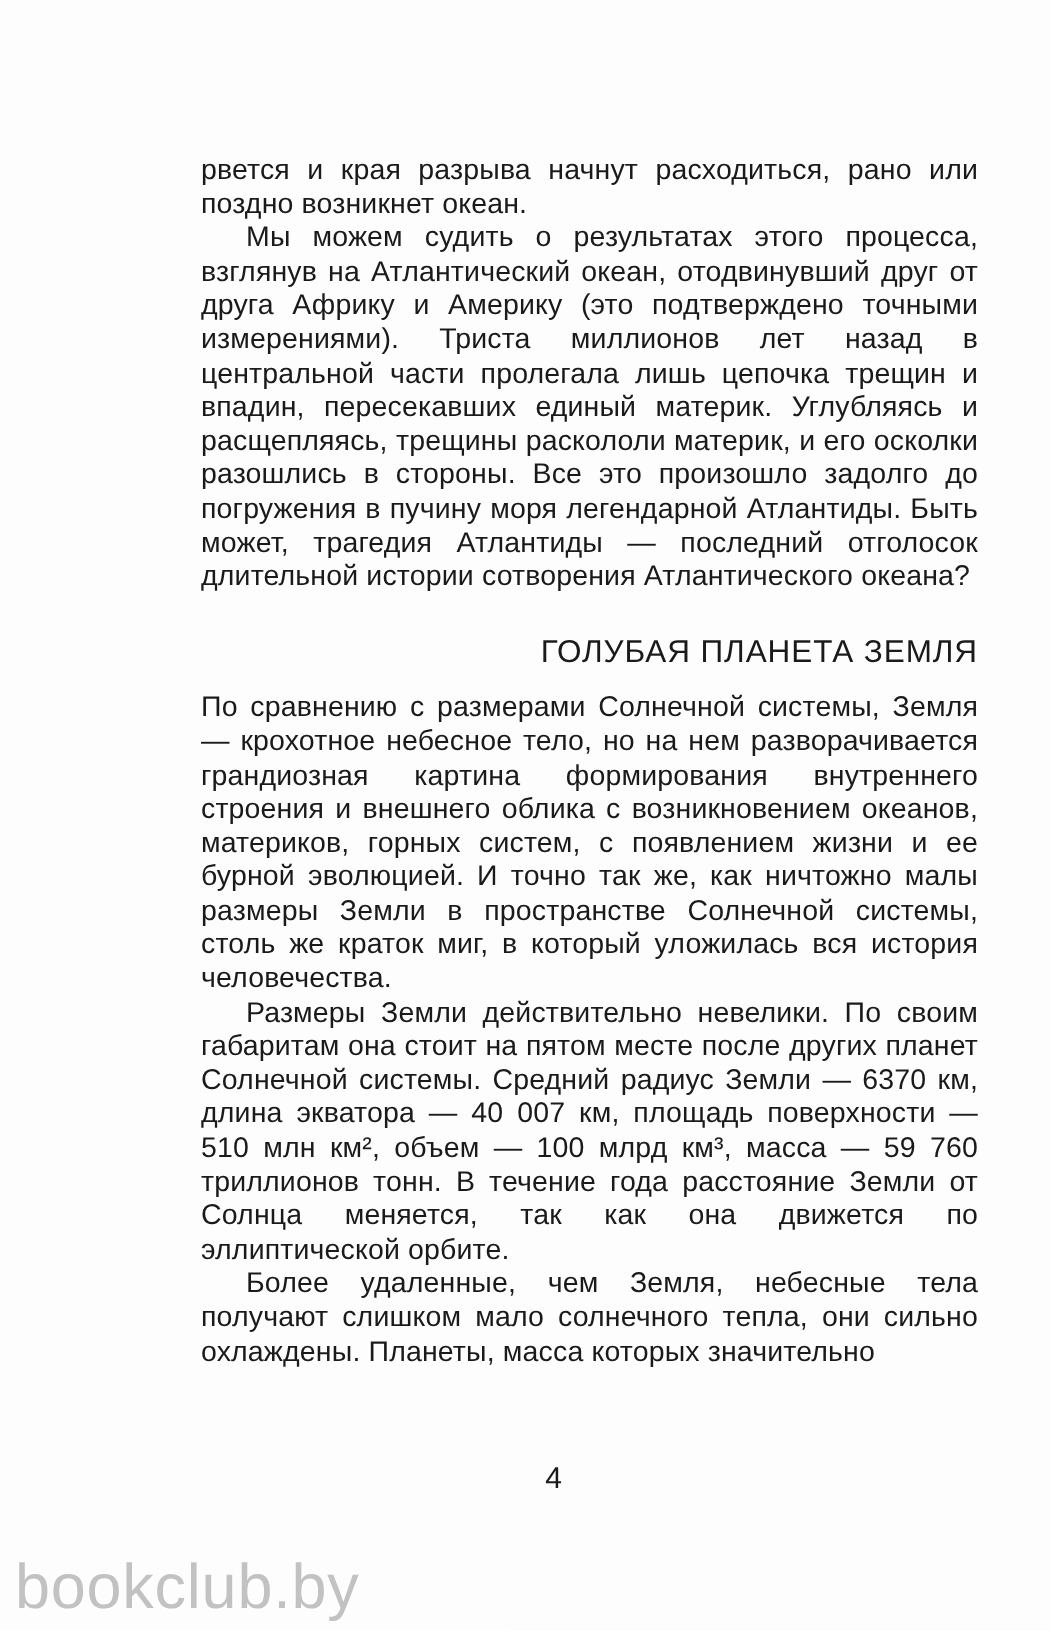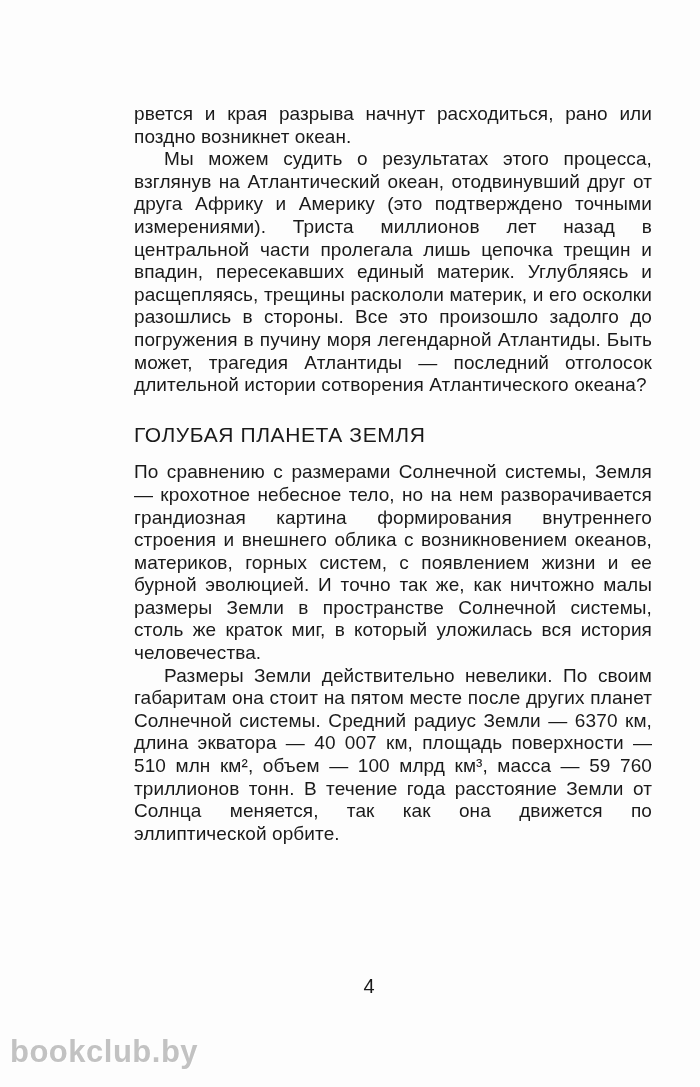--- a/index.html
+++ b/index.html
@@ -31,52 +31,53 @@
     margin: 0;
     padding: 0;
   }
   .text-block p.indent {
     text-indent: 30px;
   }
   .text-block b {
     font-weight: normal;
   }
   .text-block h2 {
-    text-align: left;
+    text-align: right;
     font-size: 21px;
     font-weight: bold;
     letter-spacing: 0.6px;
     margin: 27px 0 15px 0;
   }
   .page-number {
     position: absolute;
     left: 110px;
     top: 975px;
     width: 518px;
     text-align: center;
     font-size: 20px;
     color: #1a1a1a;
   }
   .watermark {
     position: absolute;
     left: 10px;
     top: 1034px;
-    font-size: 31px;
-    font-weight: bold;
+    font-size: 42px;
+    font-weight: normal;
     letter-spacing: 0.5px;
     color: #c2c2c2;
     text-shadow: 0 0 3px #ffffff, 0 0 8px #ffffff, 1px 1px 2px #ffffff;
   }
 </style>
 </head>
 <body>
 
 <div class="page">
   <div class="text-block" id="text-block">
       <p><span>рвется и края разрыва начнут расходиться, рано или поздно возникнет океан.</span></p>
       <p class="indent"><span>Мы можем судить о результатах этого процесса, взглянув на </span><b>Атлантический океан,</b><span> отодвинувший друг от друга Африку и Америку (это подтверждено точными измерениями). Триста миллионов лет назад в центральной части пролегала лишь цепочка трещин и впадин, пересекавших единый материк. Углубляясь и расщепляясь, трещины раскололи материк, и его осколки разошлись в стороны. Все это произошло задолго до погружения в пучину моря легендарной Атлантиды. Быть может, трагедия </span><b>Атлантиды</b><span> — последний отголосок длительной истории сотворения Атлантического океана?</span></p>
       <h2><b>ГОЛУБАЯ ПЛАНЕТА ЗЕМЛЯ</b></h2>
       <p><span>По сравнению с размерами Солнечной системы, </span><b>Земля</b><span> — крохотное небесное тело, но на нем разворачивается грандиозная картина формирования внутреннего строения и внешнего облика с возникновением океанов, материков, горных систем, с появлением жизни и ее бурной эволюцией. И точно так же, как ничтожно малы размеры Земли в пространстве Солнечной системы, столь же краток миг, в который уложилась вся история человечества.</span></p>
       <p class="indent"><span>Размеры Земли действительно невелики. По своим габаритам она стоит на пятом месте после других планет Солнечной системы. Средний радиус Земли — 6370 км, длина экватора — 40 007 км, площадь поверхности — 510 млн км², объем — 100 млрд км³, масса — 59 760 триллионов тонн. В течение года расстояние Земли от Солнца меняется, так как она движется по эллиптической орбите.</span></p>
+      <p class="indent"><span>Более удаленные, чем Земля, небесные тела получают слишком мало солнечного тепла, они сильно охлаждены. Планеты, масса которых значительно</span></p>
     </div>
   <div class="page-number">4</div>
   <div class="watermark">bookclub.by</div>
 </div>
 
 </body></html>

